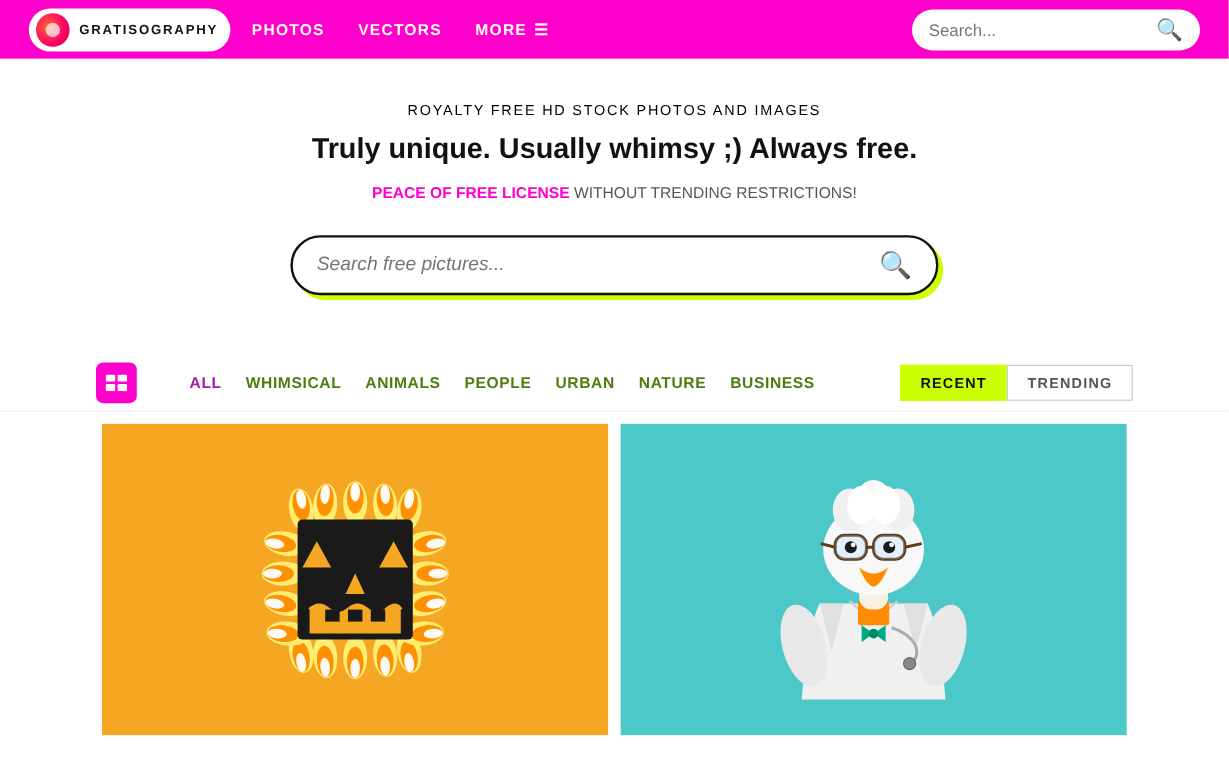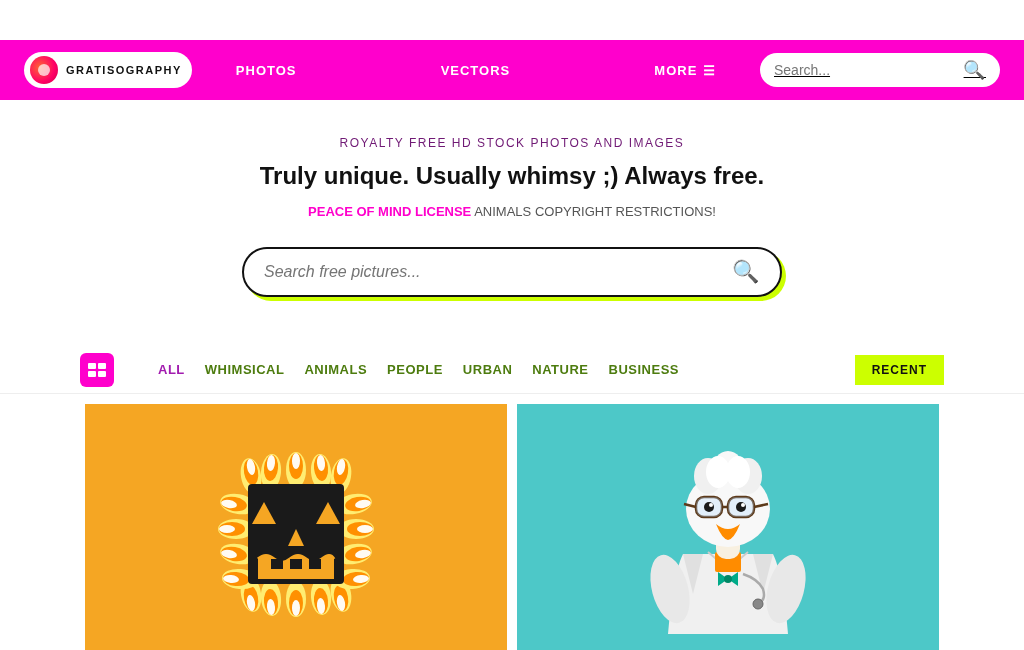--- a/index.html
+++ b/index.html
@@ -4,23 +4,22 @@
   <style>
     * { margin: 0; padding: 0; box-sizing: border-box; }
     body { font-family: Arial, Helvetica, sans-serif; background: #fff; width: 1024px; overflow-x: hidden; }
 
     
     .header {
       background: #ff00cc;
       display: flex;
       align-items: center;
       padding: 0 24px;
-      height: 60px;
-      gap: 44px;
-      margin-top: 40px;
+      height: 49px;
+      gap: 18px;
     }
     .logo-wrap {
       display: flex;
       align-items: center;
       gap: 8px;
       background: #fff;
       border-radius: 20px;
       padding: 4px 10px 4px 6px;
       cursor: pointer;
     }
@@ -40,42 +39,41 @@
       font-size: 11px;
       font-weight: 900;
       letter-spacing: 1.5px;
       color: #111;
       text-transform: uppercase;
     }
     .nav {
       display: flex;
       gap: 28px;
       flex: 1;
-      justify-content: space-between;
+      justify-content: flex-start;
     }
     .nav-item {
       color: #fff;
       font-weight: 700;
       font-size: 13px;
       letter-spacing: 1px;
       text-transform: uppercase;
       cursor: pointer;
       display: flex;
       align-items: center;
       gap: 6px;
     }
     .search-bar-header {
       display: flex;
       align-items: center;
       background: #fff;
       border-radius: 24px;
       padding: 6px 14px;
       width: 240px;
       gap: 8px;
-      text-decoration: underline;
     }
     .search-bar-header input {
       border: none;
       outline: none;
       font-size: 14px;
       color: #999;
       width: 100%;
       background: transparent;
     }
     .search-icon-header {
@@ -86,21 +84,21 @@
 
     
     .hero {
       text-align: center;
       padding: 36px 20px 20px;
       background: #fff;
     }
     .hero-subtitle {
       font-size: 12px;
       letter-spacing: 1.5px;
-      color: #701a75;
+      color: #000000;
       text-transform: uppercase;
       margin-bottom: 12px;
     }
     .hero-title {
       font-size: 24px;
       font-weight: 900;
       color: #111;
       margin-bottom: 14px;
       line-height: 1.15;
     }
@@ -262,21 +260,21 @@
   <div class="search-bar-header">
     <input type="text" placeholder="Search..." style="">
     <span class="search-icon-header">🔍</span>
   </div>
 </header>
 
 <section class="hero">
   <p class="hero-subtitle">ROYALTY FREE HD STOCK PHOTOS AND IMAGES</p>
   <h1 class="hero-title">Truly unique. Usually whimsy ;) Always free.</h1>
   <p class="hero-license">
-    <a href="#">PEACE OF MIND LICENSE</a><span> ANIMALS COPYRIGHT RESTRICTIONS!</span>
+    <a href="#">PEACE OF FREE LICENSE</a><span> WITHOUT TRENDING RESTRICTIONS!</span>
   </p>
   <div class="hero-search-wrap">
     <div class="hero-search">
       <input type="text" placeholder="Search free pictures..." style="">
       <span class="hero-search-icon">🔍</span>
     </div>
   </div>
 </section>
 
 <div class="filter-bar">
@@ -292,20 +290,21 @@
     <span class="filter-item active">ALL</span>
     <span class="filter-item">WHIMSICAL</span>
     <span class="filter-item">ANIMALS</span>
     <span class="filter-item">PEOPLE</span>
     <span class="filter-item">URBAN</span>
     <span class="filter-item">NATURE</span>
     <span class="filter-item">BUSINESS</span>
   </div>
   <div class="sort-buttons">
     <button class="sort-btn active">RECENT</button>
+    <button class="sort-btn inactive">TRENDING</button>
   </div>
 </div>
 
 <div class="image-grid">
 
   <div class="image-card">
     <div class="img-placeholder img-placeholder-1">
 
       <svg width="200" height="200" viewBox="0 0 200 200" xmlns="http://www.w3.org/2000/svg">
 

